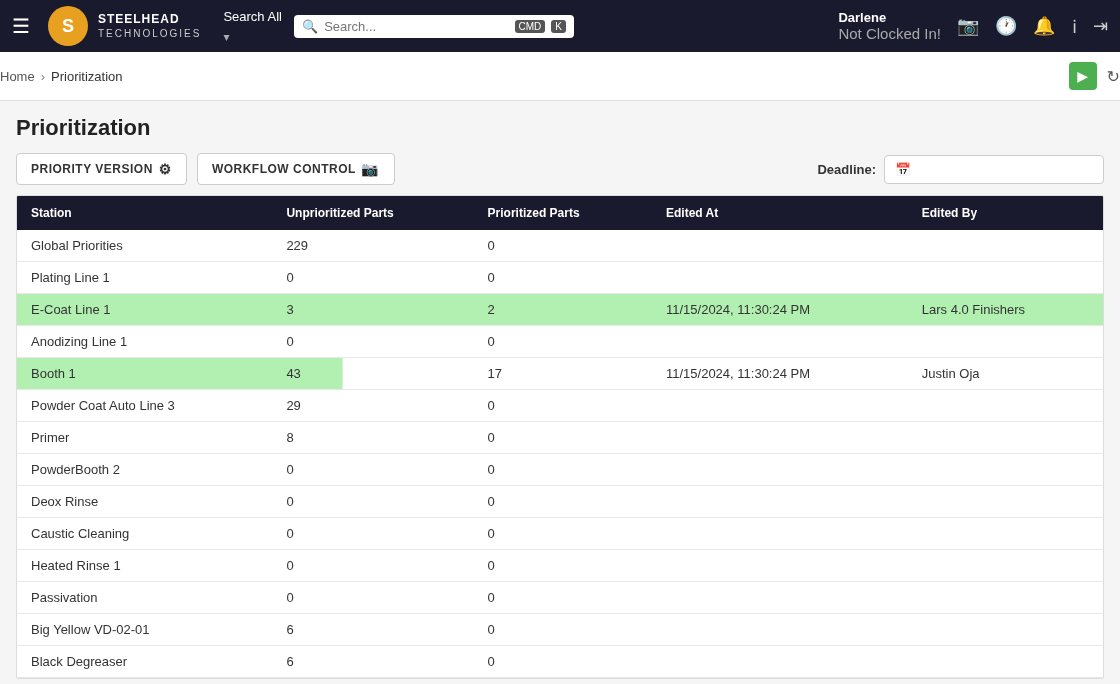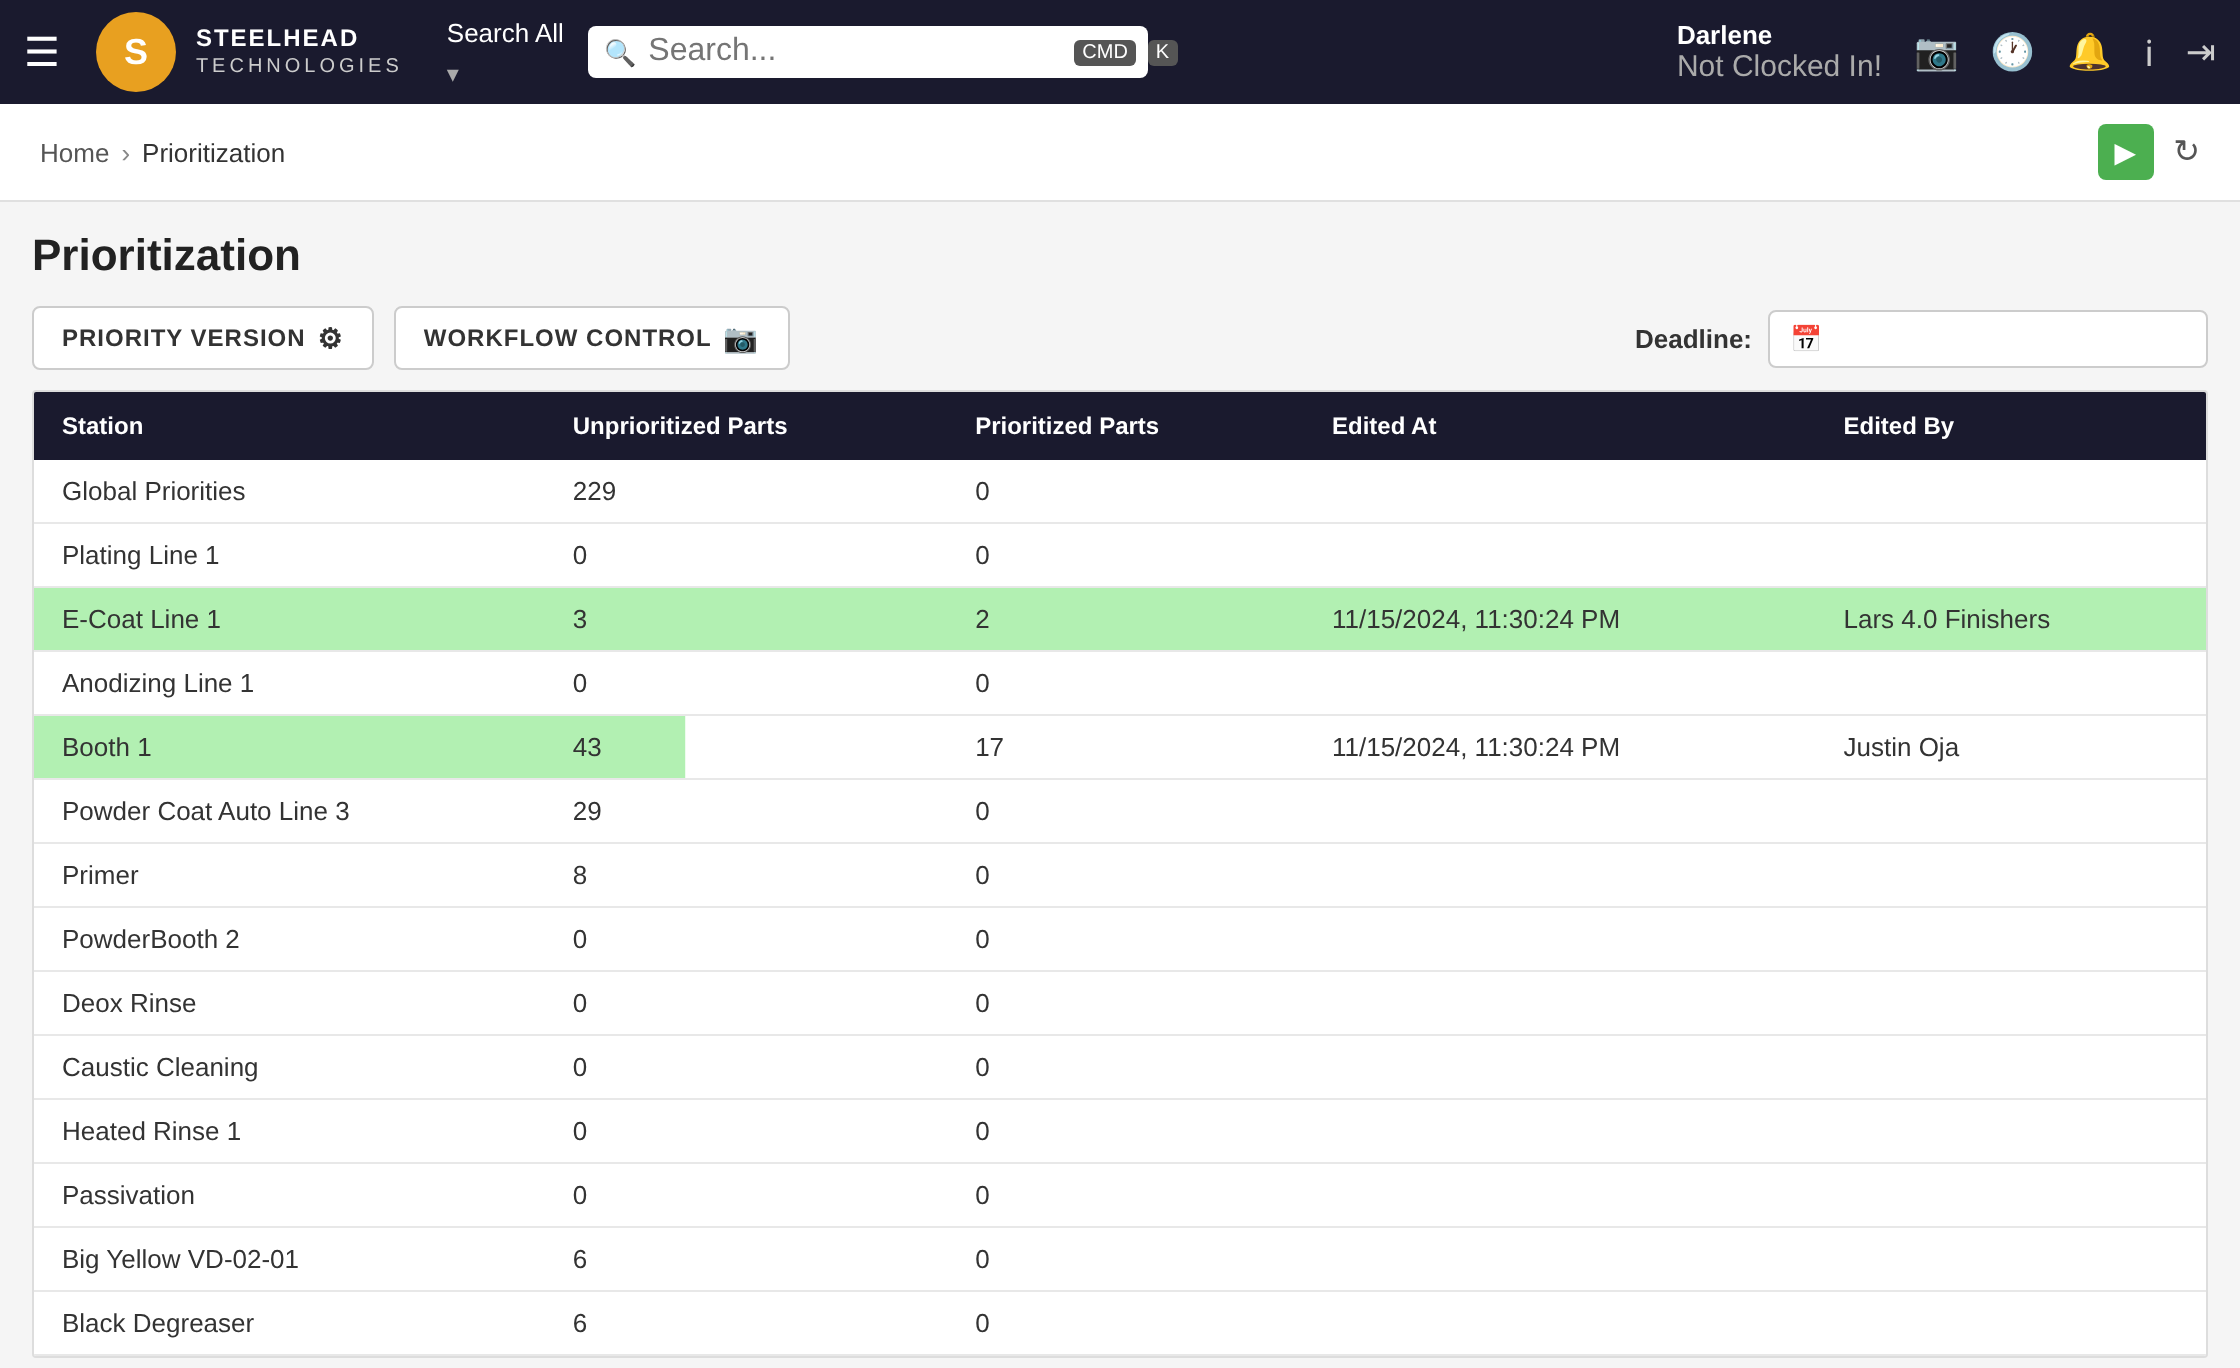--- a/index.html
+++ b/index.html
@@ -67,21 +67,21 @@
       align-items: center;
       background: white;
       border-radius: 4px;
       padding: 4px 8px;
       width: 280px;
       gap: 6px;
     }
     .search-box input {
       border: none;
       outline: none;
-      font-size: 16px;
+      font-size: 13px;
       flex: 1;
     }
     .kbd-badge {
       background: #555;
       color: white;
       border-radius: 3px;
       padding: 1px 4px;
       font-size: 10px;
     }
     .spacer { flex: 1; }
@@ -101,21 +101,21 @@
     }
     .nav-icon {
       color: #ccc;
       font-size: 18px;
       cursor: pointer;
     }
 
     
     .breadcrumb-bar {
       background: white;
-      padding: 10px 20px;
+      padding: 10px 0;
       display: flex;
       align-items: center;
       gap: 6px;
       border-bottom: 1px solid #e0e0e0;
       font-size: 13px;
     }
     .breadcrumb-bar a { color: #555; text-decoration: none; }
     .breadcrumb-sep { color: #888; }
     .breadcrumb-current { color: #333; }
     .breadcrumb-actions {

